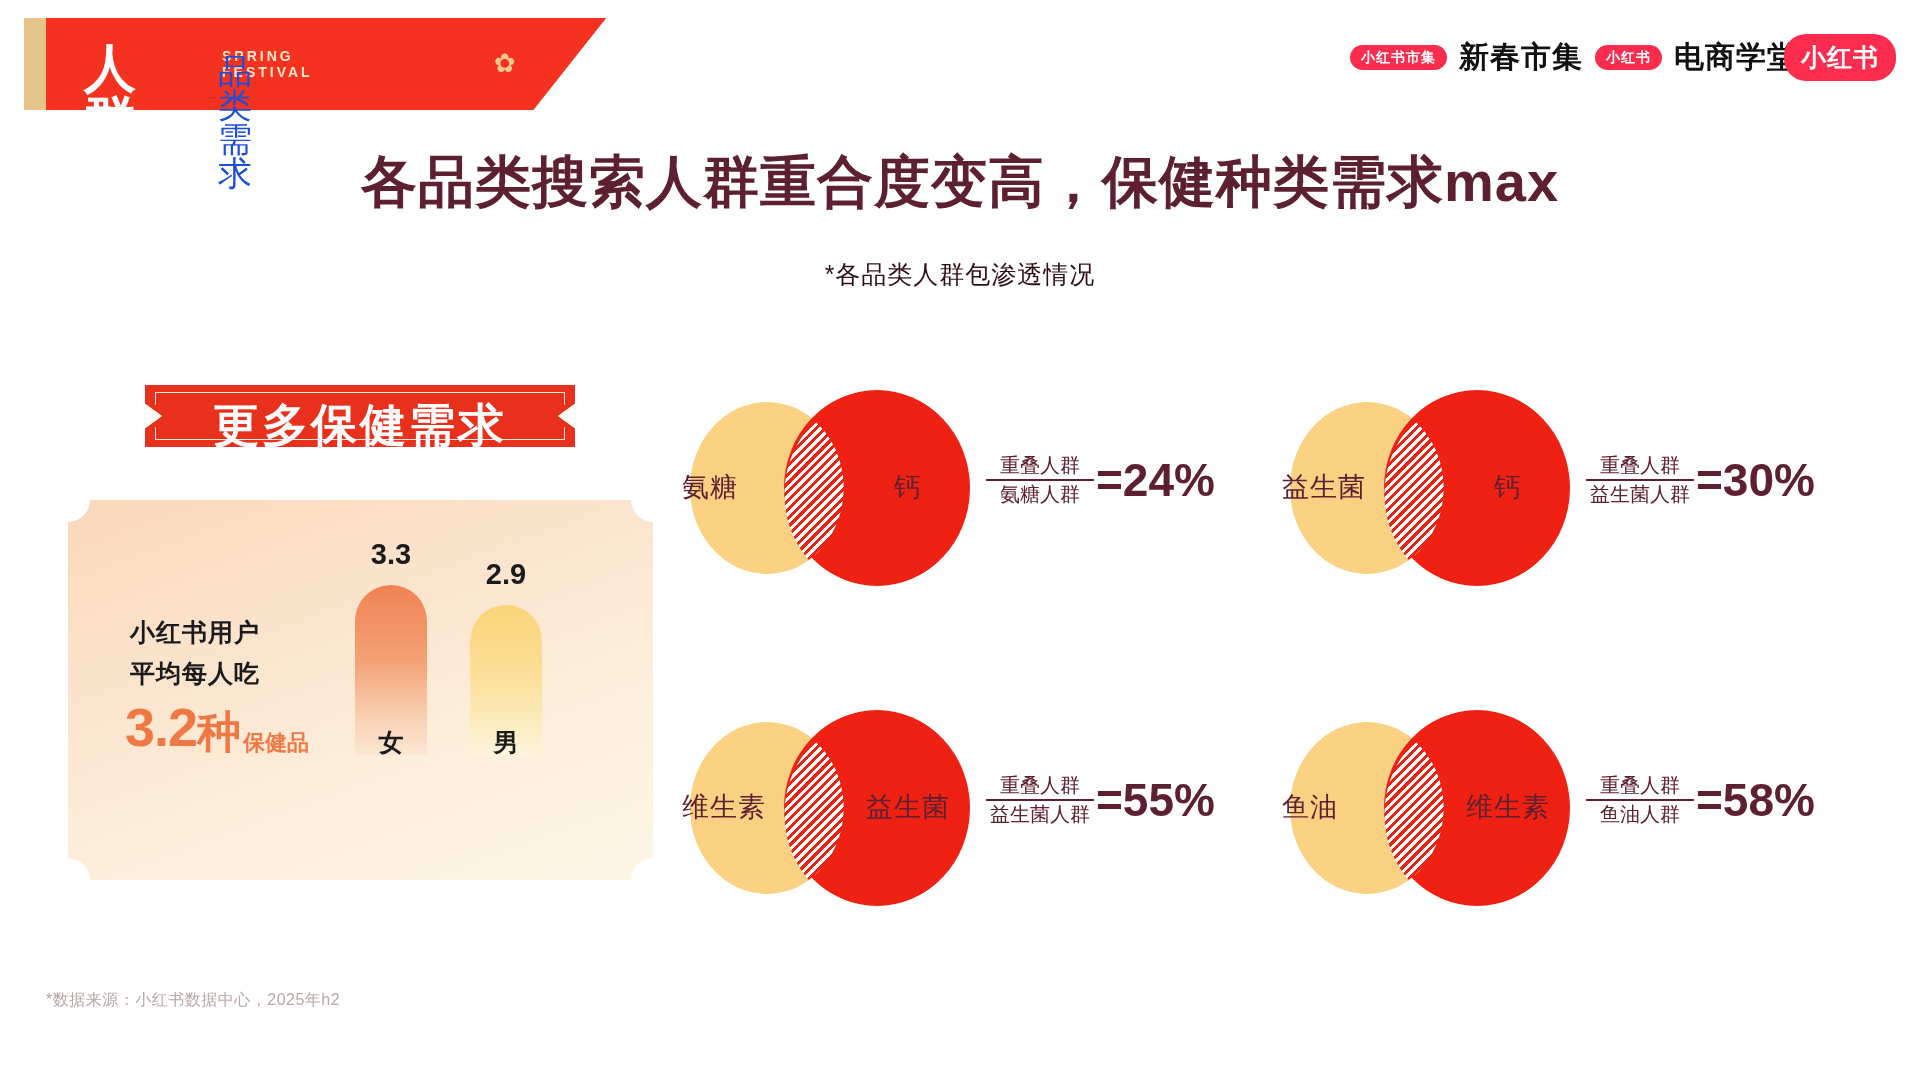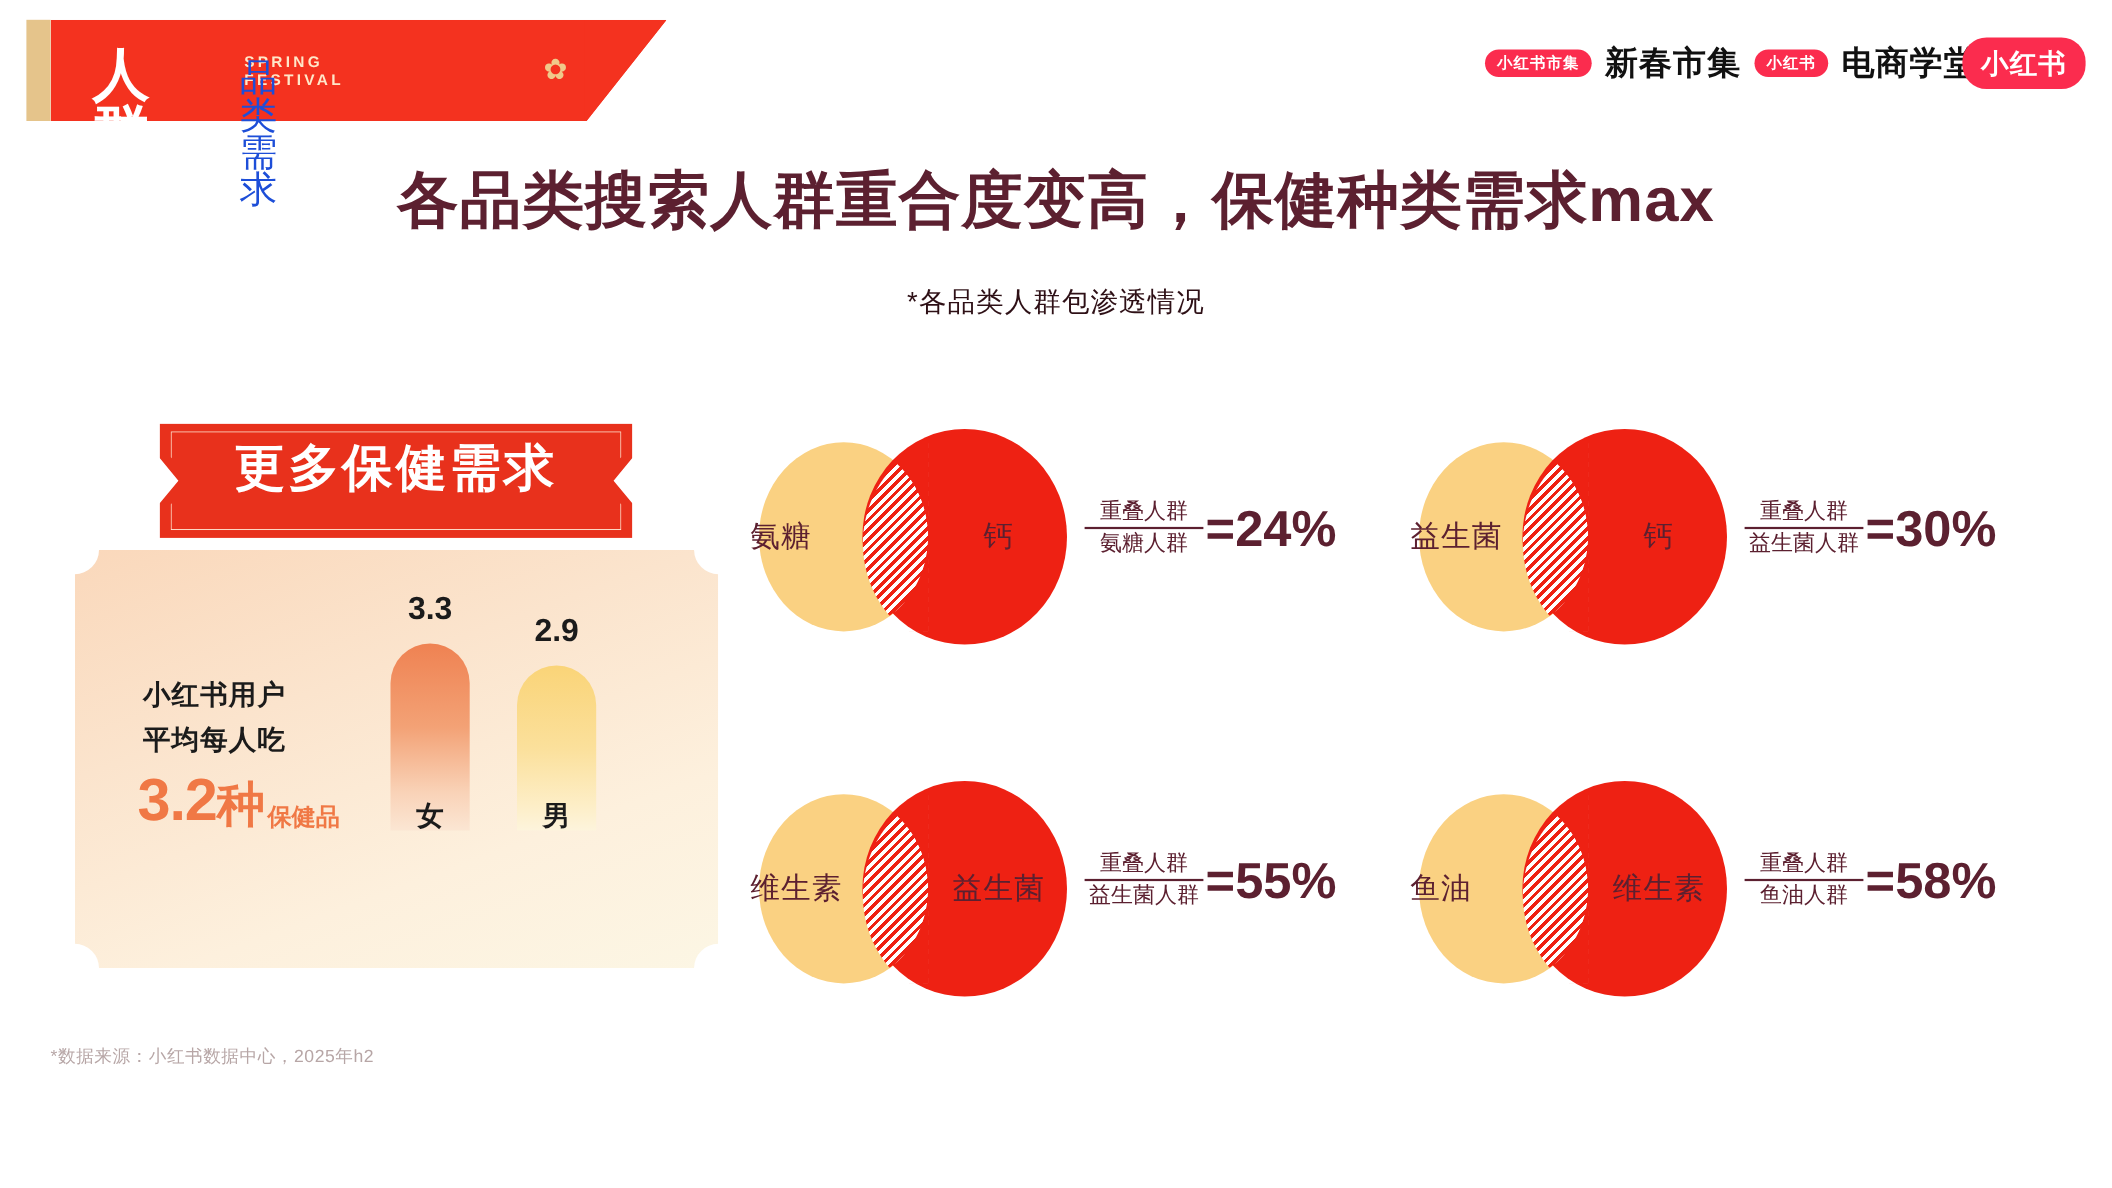--- a/index.html
+++ b/index.html
@@ -69,21 +69,21 @@
     color: #5c2030; letter-spacing: 1px; line-height: 1;
   }
   .subtitle {
     position: absolute; left: 0; right: 0; top: 258px;
     text-align: center; font-size: 25px; color: #2e1016; letter-spacing: 1px;
   }
 
   
   .ribbon {
     position: absolute; left: 145px; top: 385px;
-    width: 430px; height: 104px;
+    width: 430px; height: 62px;
     background: #e8311c;
     clip-path: polygon(
       0 0, 100% 0, 100% 30%, 96% 50%, 100% 70%, 100% 100%,
       0 100%, 0 70%, 4% 50%, 0 30%
     );
   }
   .ribbon-inner {
     position: absolute; left: 10px; top: 7px; right: 10px; bottom: 7px;
     border: 1.5px solid #ffe9d6;
     clip-path: polygon(
@@ -200,21 +200,21 @@
     display: flex; align-items: center; color: #5c2030;
   }
   .frac .stack { display: flex; flex-direction: column; align-items: center; }
   .frac .numer { font-size: 20px; line-height: 1.35; white-space: nowrap; }
   .frac .rule { height: 2px; background: #5c2030; width: 100%; min-width: 108px; }
   .frac .denom { font-size: 20px; line-height: 1.35; white-space: nowrap; }
   .frac .eq { font-size: 46px; font-weight: 700; margin-left: 2px; white-space: nowrap; line-height: 1; }
 
   
   .footer {
-    position: absolute; left: 46px; top: 950px;
+    position: absolute; left: 46px; top: 990px;
     font-size: 16px; color: #b7a6a6; letter-spacing: 0.5px;
   }
 </style>
 </head>
 <body>
 
 <div class="slide">
 
   <div class="hdr">
     <div class="hdr-tab"></div>

